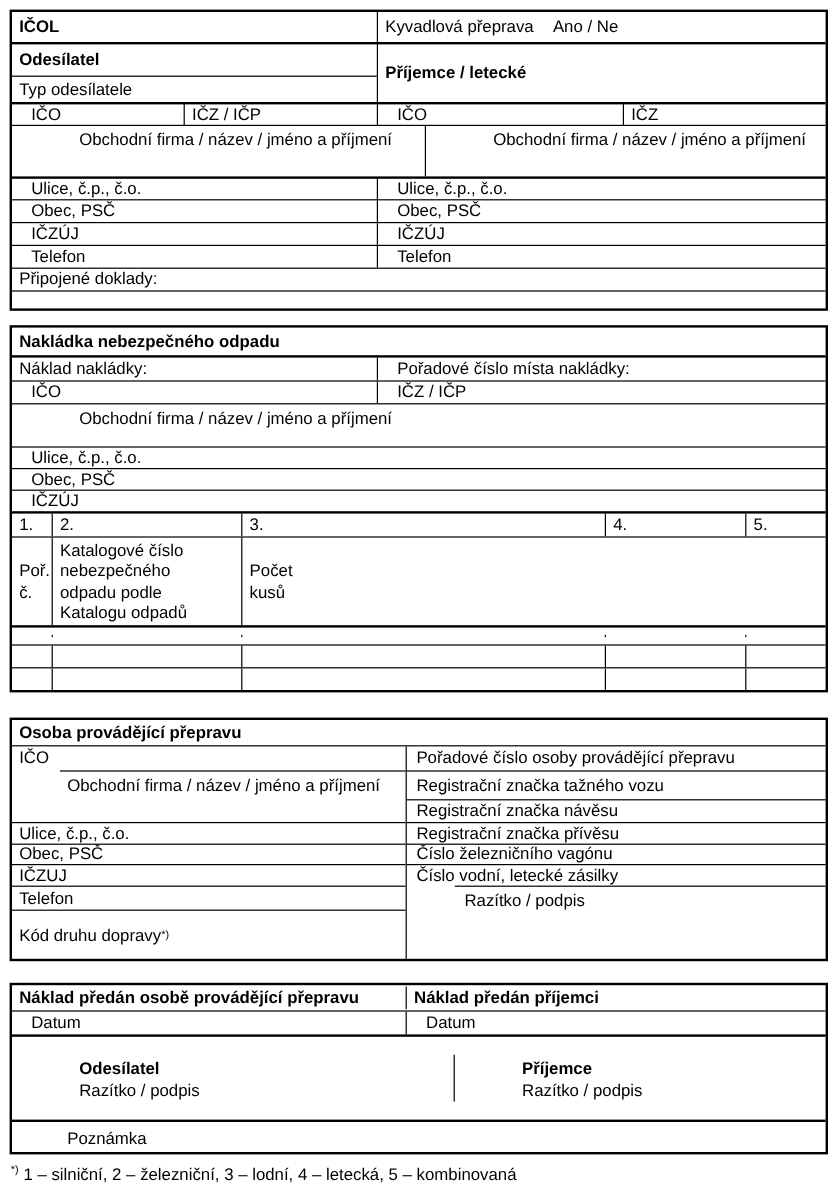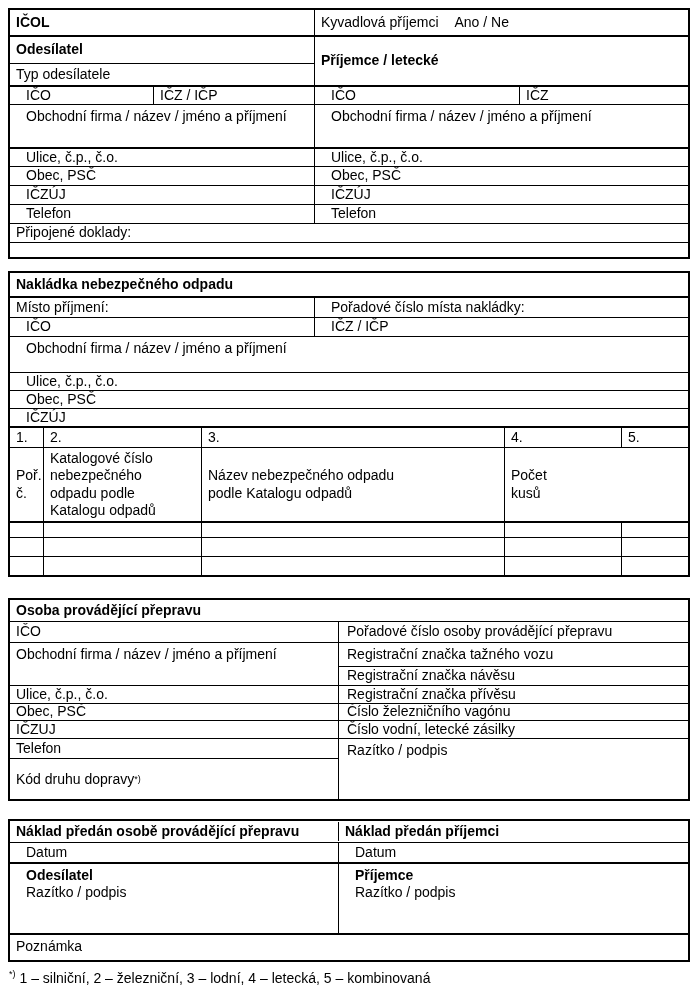--- a/index.html
+++ b/index.html
@@ -1,23 +1,23 @@
 <!DOCTYPE html>
 <html><head>
 <meta charset="utf-8">
 <style>
   html,body{margin:0;padding:0;background:#ffffff;}
   body{width:698px;height:995px;font-family:"Liberation Sans",sans-serif;font-size:14px;line-height:1.22;color:#000;}
   .form{width:682px;margin:8px 0 0 8px;}
   .sec{border:2px solid #000;box-sizing:border-box;background:#fff;}
   .row{display:flex;border-top:1px solid #000;box-sizing:border-box;align-items:stretch;}
   .row.first{border-top:none;}
-  .row.bt2{border-top-width:2px;}
+  .row.bt2{border-top-width:2px;align-items:center;}
   .cell{box-sizing:border-box;display:flex;align-items:center;padding:1px 4px 1px 6px;overflow:hidden;}
-  .cell.top{align-items:flex-start;padding-top:3px;}
+  .cell.top{align-items:flex-start;padding-top:3px;margin-left:40px;}
   .br{border-right:1px solid #000;}
   .b{font-weight:bold;}
   .p16{padding-left:16px;}
   .pre{white-space:pre-line;}
   .grow{flex:1 1 auto;}
   .fx{flex:0 0 auto;}
   
   .w305{width:305px;} .w144{width:144px;} .w161{width:161px;} .w205{width:205px;}
   
   .wt1{width:34px;} .wt2{width:158px;} .wt3{width:303px;} .wt4{width:117px;}
@@ -36,21 +36,21 @@
 </style>
 </head>
 <body>
 
 <div class="form">
 
   <div class="sec">
     <div class="row first" style="height:25px;border-radius:12px;">
       <div class="cell br w305 fx b">IČOL</div>
       <div class="cell grow">
-        <span>Kyvadlová příjemci</span>
+        <span>Kyvadlová přeprava</span>
         <span class="gap"></span>
         <span>Ano / Ne</span>
       </div>
     </div>
     <div class="row bt2" style="height:50px;">
       <div class="col w305 br fx">
         <div class="cell first b" style="height:27px;">Odesílatel</div>
         <div class="cell" style="height:23px;">Typ odesílatele</div>
       </div>
       <div class="cell grow b">Příjemce / letecké</div>
@@ -89,21 +89,21 @@
     </div>
   </div>
 
   <div class="sp12"></div>
 
   <div class="sec">
     <div class="row first" style="height:23px;">
       <div class="cell grow b">Nakládka nebezpečného odpadu</div>
     </div>
     <div class="row bt2" style="height:21px;">
-      <div class="cell br w305 fx">Místo příjmení:</div>
+      <div class="cell br w305 fx">Náklad nakládky:</div>
       <div class="cell grow p16">Pořadové číslo místa nakládky:</div>
     </div>
     <div class="row" style="height:19px;">
       <div class="cell br w305 fx p16">IČO</div>
       <div class="cell grow p16">IČZ / IČP</div>
     </div>
     <div class="row" style="height:36px;">
       <div class="cell top grow p16">Obchodní firma / název / jméno a příjmení</div>
     </div>
     <div class="row" style="height:18px;">
@@ -122,22 +122,20 @@
       <div class="cell br wt4 fx">4.</div>
       <div class="cell grow">5.</div>
     </div>
     <div class="row" style="height:74px;">
       <div class="cell br wt1 fx pre">Poř.
 č.</div>
       <div class="cell br wt2 fx pre">Katalogové číslo
 nebezpečného
 odpadu podle
 Katalogu odpadů</div>
-      <div class="cell br wt3 fx pre">Název nebezpečného odpadu
-podle Katalogu odpadů</div>
       <div class="cell grow pre">Počet
 kusů</div>
     </div>
     <div class="row bt2" style="height:16px;">
       <div class="cell br wt1 fx"></div>
       <div class="cell br wt2 fx"></div>
       <div class="cell br wt3 fx"></div>
       <div class="cell br wt4 fx"></div>
       <div class="cell grow"></div>
     </div>

